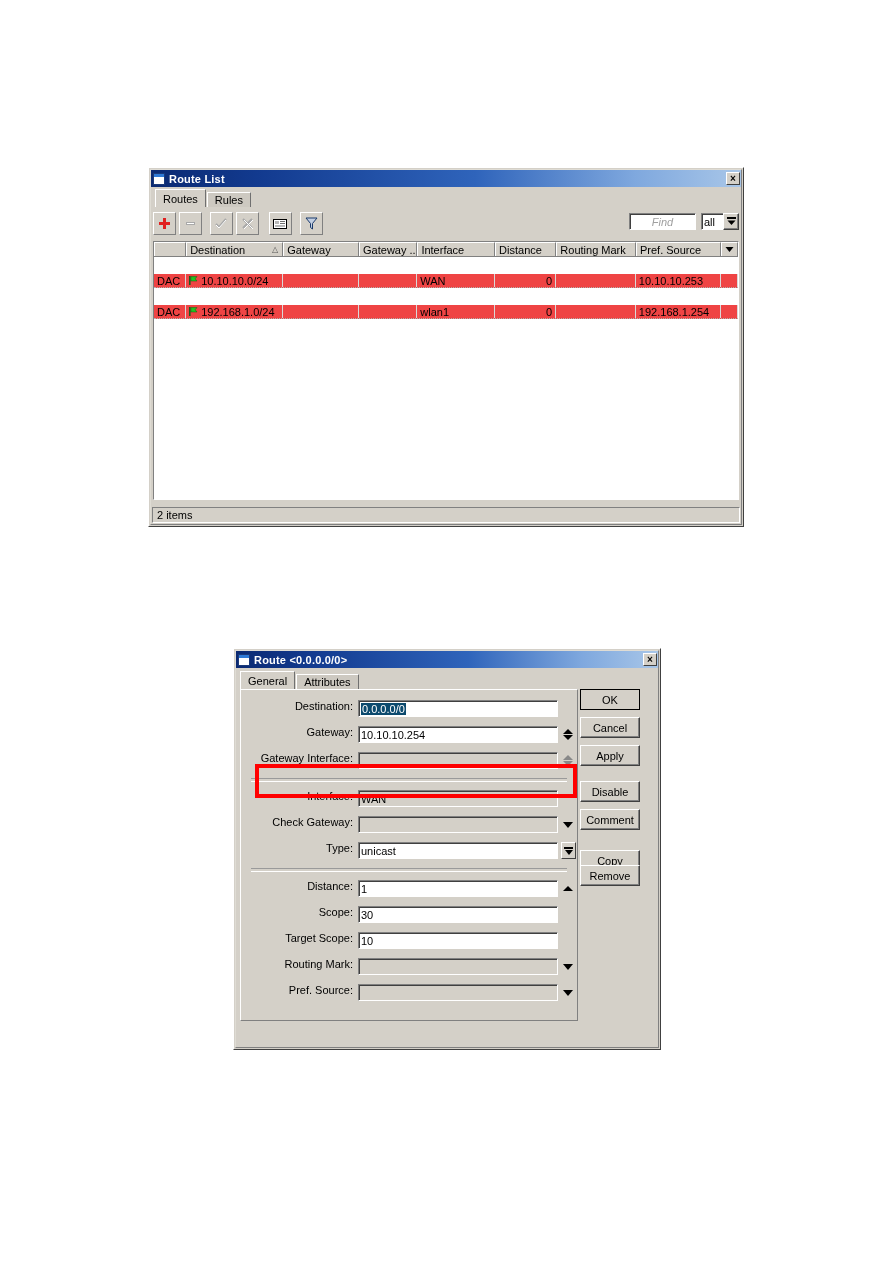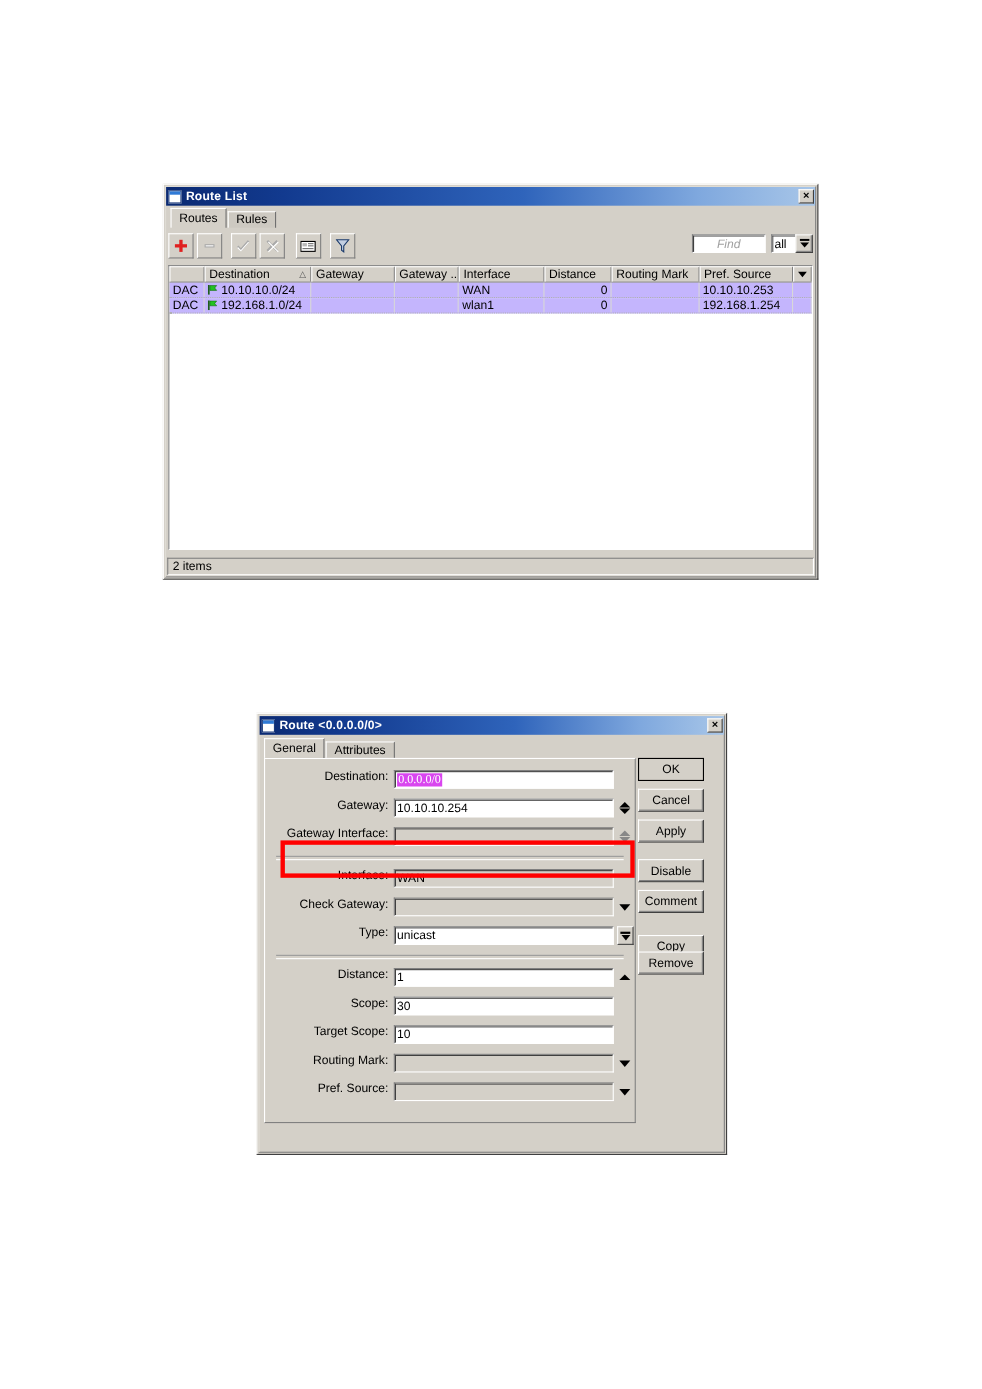--- a/index.html
+++ b/index.html
@@ -169,24 +169,23 @@
     content:"";
     position:absolute;
     inset:0;
     border-top:1px solid #404040;
     border-left:1px solid #404040;
     pointer-events:none;
   }
   .field > span { position: relative; z-index: 1; }
 
   .sel-text {
-    background: #d946ef;
+    background: #0c4a6e;
     color: #ffffff;
     padding: 0 1px;
-    font-family: Liberation Serif, serif;
   }
 
   
   #route-list-window {
     left: 148px;
     top: 167px;
     width: 596px;
     height: 360px;
   }
   #rl-toolbar {
@@ -269,21 +268,22 @@
     position: absolute;
     right: 4px;
     font-size: 8px;
     color: #555;
   }
   .data-row {
     display: flex;
     height: 14px;
     border-bottom: 1px dotted #b0b0b0;
     box-sizing: border-box;
-    background: #c4b5fd;
+    background: #ef4444;
+    margin-top: 17px;
   }
   .data-cell {
     border-right: 1px solid #d8d8d8;
     box-sizing: border-box;
     font-size: 11px;
     display: flex; align-items: center;
     padding: 0 3px;
     overflow: hidden;
     white-space: nowrap;
   }

